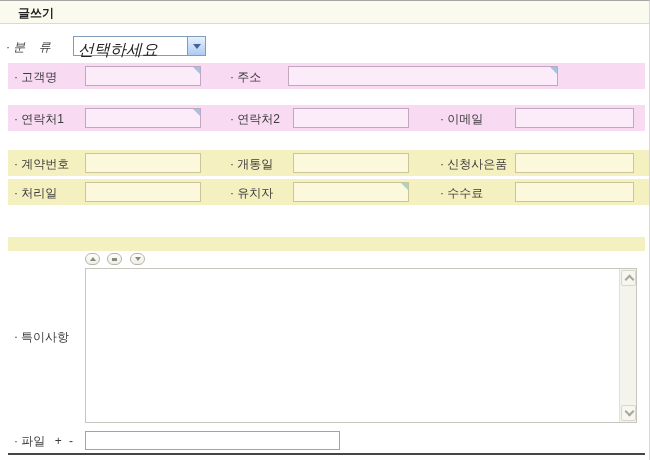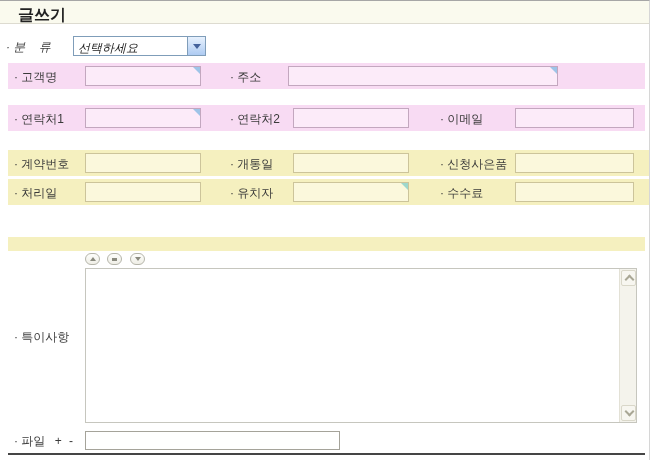--- a/index.html
+++ b/index.html
@@ -2,27 +2,27 @@
 <html><head>
 <meta charset="utf-8">
 <style>
   html,body{margin:0;padding:0;background:#fff;}
   body{font-family:"Liberation Sans","DejaVu Sans",sans-serif;}
   .page{position:relative;width:650px;height:460px;background:#fff;overflow:hidden;
         border-top:1px solid #a6a6a6;border-right:1px solid #d6d6d6;box-sizing:border-box;}
   
   .header{position:absolute;left:0;top:0;width:100%;height:22px;background:#fafaee;
           border-bottom:1px solid #dddbd0;}
-  .title{position:absolute;left:18px;top:4px;font-size:16px;font-weight:bold;color:#222;}
+  .title{position:absolute;left:18px;top:4px;font-size:12px;font-weight:bold;color:#222;}
   
   .cat-row{position:absolute;left:0;top:32px;width:100%;height:26px;background:#fff;font-style:italic;}
   .lbl{position:absolute;top:6px;font-size:12px;color:#3a3a3a;white-space:pre;}
   .select{position:absolute;left:73px;top:3px;width:133px;height:20px;background:#fff;
           border:1px solid #7f9db9;box-sizing:border-box;cursor:default;}
-  .sel-val{position:absolute;left:4px;top:3px;font-size:12px;color:#222;}
+  .sel-val{position:absolute;left:4px;top:3px;font-size:16px;color:#222;}
   .sel-btn{position:absolute;right:0;top:0;width:17px;height:18px;
            background:linear-gradient(#e7f1fd,#aecbf2);border-left:1px solid #7f9db9;}
   .tri-down-blue{position:absolute;left:5px;top:7px;width:0;height:0;
            border-left:4px solid transparent;border-right:4px solid transparent;
            border-top:5px solid #44629b;}
   
   .row{position:absolute;left:8px;width:637px;height:26px;}
   .pink{background:#f8dbf3;}
   .yellow{background:#f5f0bf;padding-left:8px;}
   .l1{left:6px}.l2{left:222px}.l3{left:432px}
@@ -55,21 +55,21 @@
   .ta{position:absolute;left:85px;top:267px;width:552px;height:155px;background:#fff;
       border:1px solid #c6c6be;box-sizing:border-box;}
   .sb{position:absolute;right:0;top:0;width:17px;height:100%;background:#f4f3ec;
       border-left:1px solid #e3e1d6;box-sizing:border-box;}
   .sb-btn{position:absolute;left:1px;width:15px;height:16px;background:#f7f6f0;
       border:1px solid #d9d7c9;border-radius:2px;box-sizing:border-box;cursor:pointer;}
   .sb-top{top:1px}.sb-bot{bottom:1px}
   .chev{position:absolute;left:4px;width:5px;height:5px;}
   .chev-up{top:5px;border-left:2px solid #a9a795;border-top:2px solid #a9a795;transform:rotate(45deg);}
   .chev-down{top:2px;border-right:2px solid #a9a795;border-bottom:2px solid #a9a795;transform:rotate(45deg);}
-  .notes-lbl{position:absolute;left:14px;top:328px;}
+  .notes-lbl{position:absolute;left:14px;top:328px;font-family:Liberation Serif, serif;}
   
   .file-lbl{position:absolute;left:14px;top:432px;font-size:12px;color:#3a3a3a;}
   .pm{cursor:pointer;color:#3a3a3a;}
   .plus{margin-left:6px;}
   .minus{margin-left:4px;}
   .file-input{position:absolute;left:85px;top:430px;width:255px;height:19px;box-sizing:border-box;
       border:1px solid #a5a39a;background:#fff;font-size:12px;padding:0 3px;}
   .browse{position:absolute;left:352px;top:429px;width:88px;height:21px;
       background:#efece0;border:1px solid #9c9a8e;box-sizing:border-box;
       box-shadow:inset 1px 1px 0 #fbfaf5, inset -1px -1px 0 #c9c7b9;

